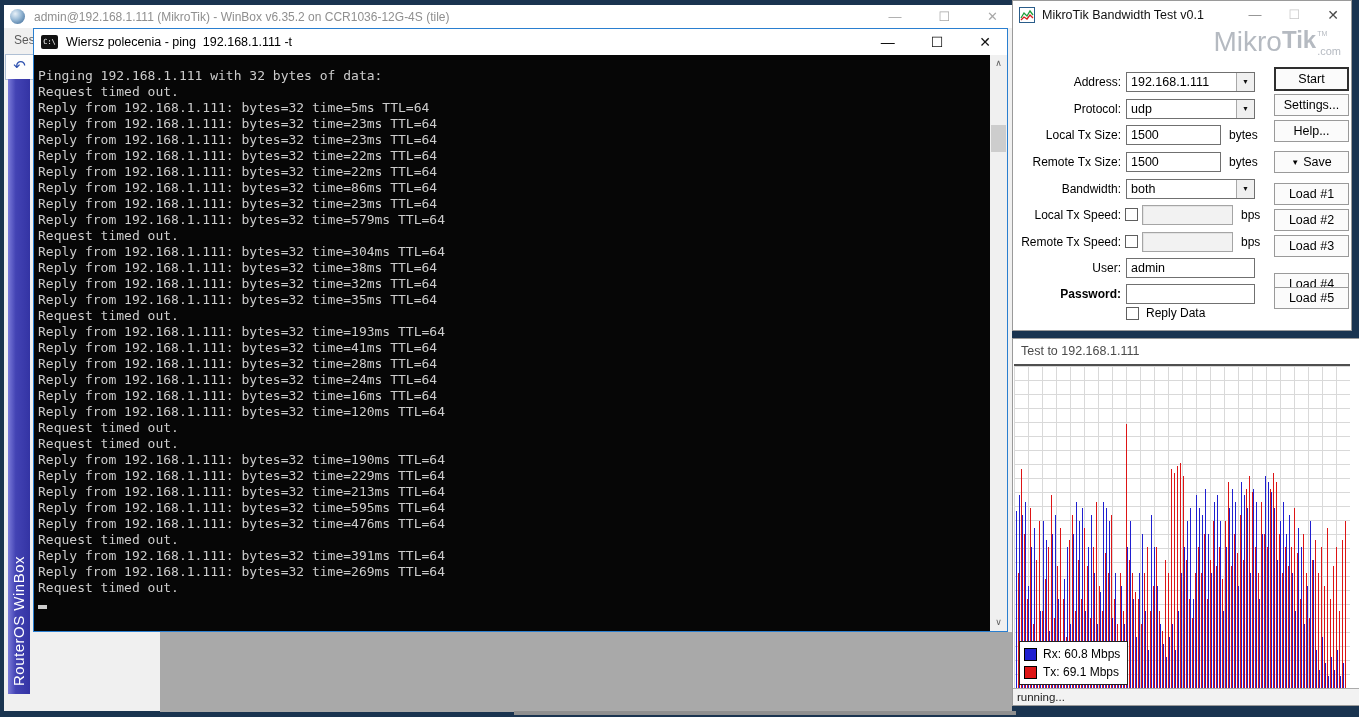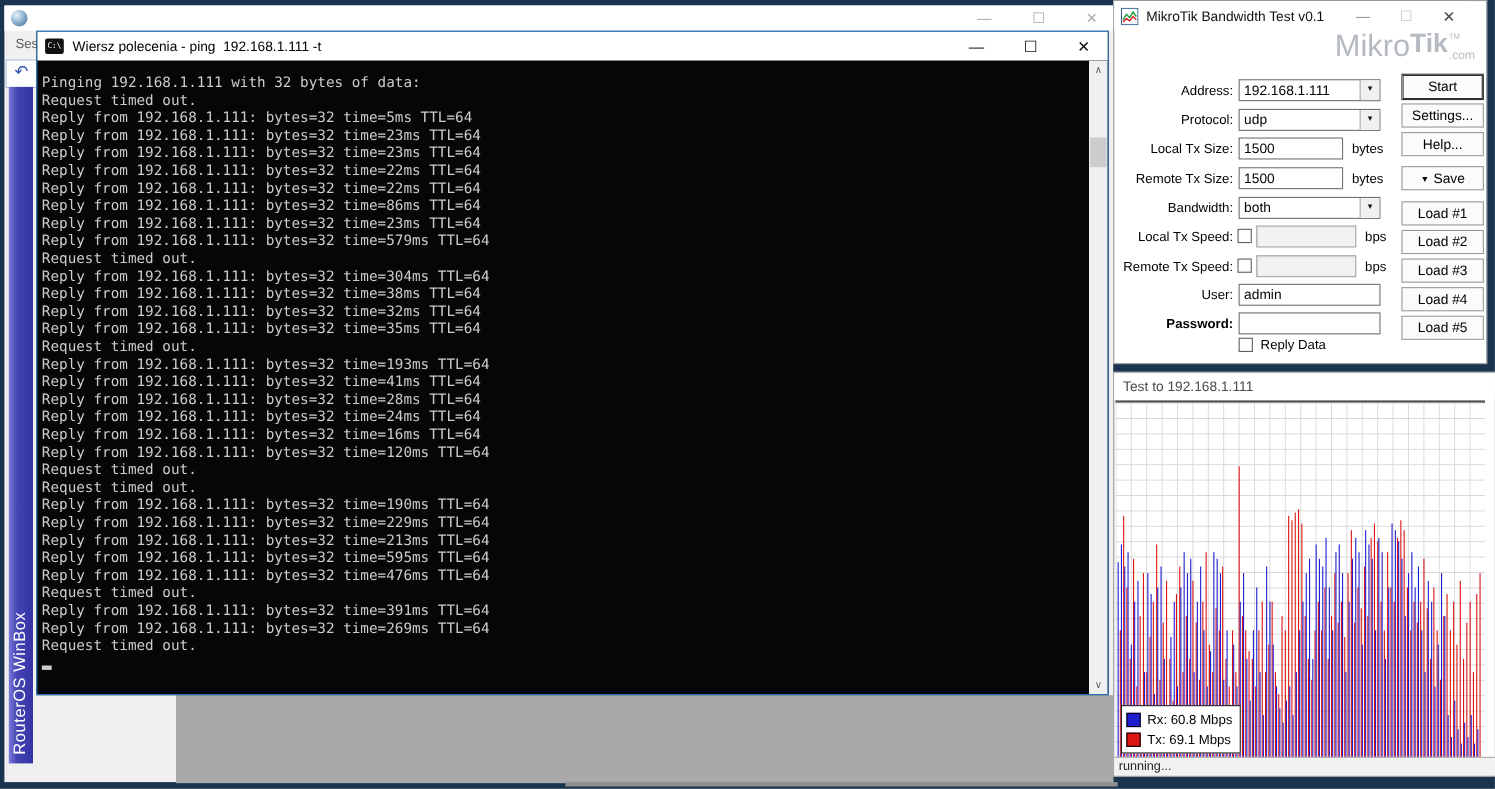--- a/index.html
+++ b/index.html
@@ -35,21 +35,21 @@
   #console-lines{position:absolute;left:4px;top:13px;font-family:"DejaVu Sans Mono",monospace;
                  font-size:13px;line-height:16px;color:#cccccc;white-space:pre;}
   #cursor{left:4px;top:550px;width:9px;height:4px;background:#cccccc;}
   #cmd-scroll{right:0;top:0;bottom:0;width:17px;background:#f0f0f0;}
   .scroll-arrow{position:absolute;left:0;width:17px;height:17px;color:#606060;font-size:9px;line-height:17px;text-align:center;}
   #scroll-up{top:0;} #scroll-down{bottom:0;}
   #scroll-thumb{position:absolute;left:1px;top:70px;width:15px;height:27px;background:#cdcdcd;}
 
   
   #bt{left:1012px;top:0;width:340px;height:331px;background:#fff;border:1px solid #9a9a9a;box-sizing:border-box;}
-  #bt-titlebar{left:0;top:0;right:16px;height:27px;background:#fff;display:flex;align-items:center;}
+  #bt-titlebar{left:0;top:0;right:0;height:27px;background:#fff;display:flex;align-items:center;}
   #bt-icon{margin-left:6px;}
   #bt-title{margin-left:7px;font-size:12.5px;color:#111;}
   .bt-controls{position:absolute;right:12px;top:0;height:27px;display:flex;gap:27px;align-items:center;font-size:13px;}
   .bt-min{color:#8a8a8a;} .bt-max{color:#c9c9c9;} .bt-close{color:#4a4a4a;font-size:14px;}
   #bt-logo{position:absolute;right:10px;top:27px;color:#b5bac1;display:flex;align-items:flex-start;line-height:1;}
   #bt-logo .mikro{font-size:28px;}
   #bt-logo .tik{font-size:24px;font-weight:bold;}
   #bt-logo .logo-suffix{display:flex;flex-direction:column;align-items:flex-start;margin-left:1px;}
   #bt-logo .tm{font-size:7px;margin-top:2px;}
   #bt-logo .com{font-size:11px;margin-top:9px;}
@@ -92,20 +92,21 @@
                font-size:11.5px;color:#222;padding:2px 0 0 4px;box-sizing:border-box;}
 </style>
 </head>
 <body>
 
 <div id="desktop">
 
   <div id="winbox" class="abs">
     <div id="wb-titlebar" class="abs">
       <div id="wb-icon"></div>
+      <span id="wb-title">admin@192.168.1.111 (MikroTik) - WinBox v6.35.2 on CCR1036-12G-4S (tile)</span>
       <div class="wb-controls">
         <span>—</span>
         <span>☐</span>
         <span>✕</span>
       </div>
     </div>
     <span id="wb-menu" class="abs">Ses</span>
     <div id="wb-undo" class="abs">
       <span>↶</span>
     </div>
@@ -216,21 +217,21 @@
       <span class="lab">Reply Data</span>
     </div>
     <div id="bt-buttons">
         <div class="bt-btn default" style="top: 66px;">Start</div>
         <div class="bt-btn" style="top: 93px;">Settings...</div>
         <div class="bt-btn" style="top: 119px;">Help...</div>
         <div class="bt-btn" style="top: 150px;"><span class="tri">▼</span>Save</div>
         <div class="bt-btn" style="top: 182px;">Load #1</div>
         <div class="bt-btn" style="top: 208px;">Load #2</div>
         <div class="bt-btn" style="top: 234px;">Load #3</div>
-        <div class="bt-btn" style="top: 260px;">Load #4</div>
+        <div class="bt-btn" style="top: 272px;">Load #4</div>
         <div class="bt-btn" style="top: 286px;">Load #5</div>
       </div>
   </div>
 
   <div id="test" class="abs">
     <div id="test-titlebar" class="abs">
       <span id="test-title">Test to 192.168.1.111</span>
       <span id="test-close" class="abs">✕</span>
     </div>
     <div id="chart" class="abs">

